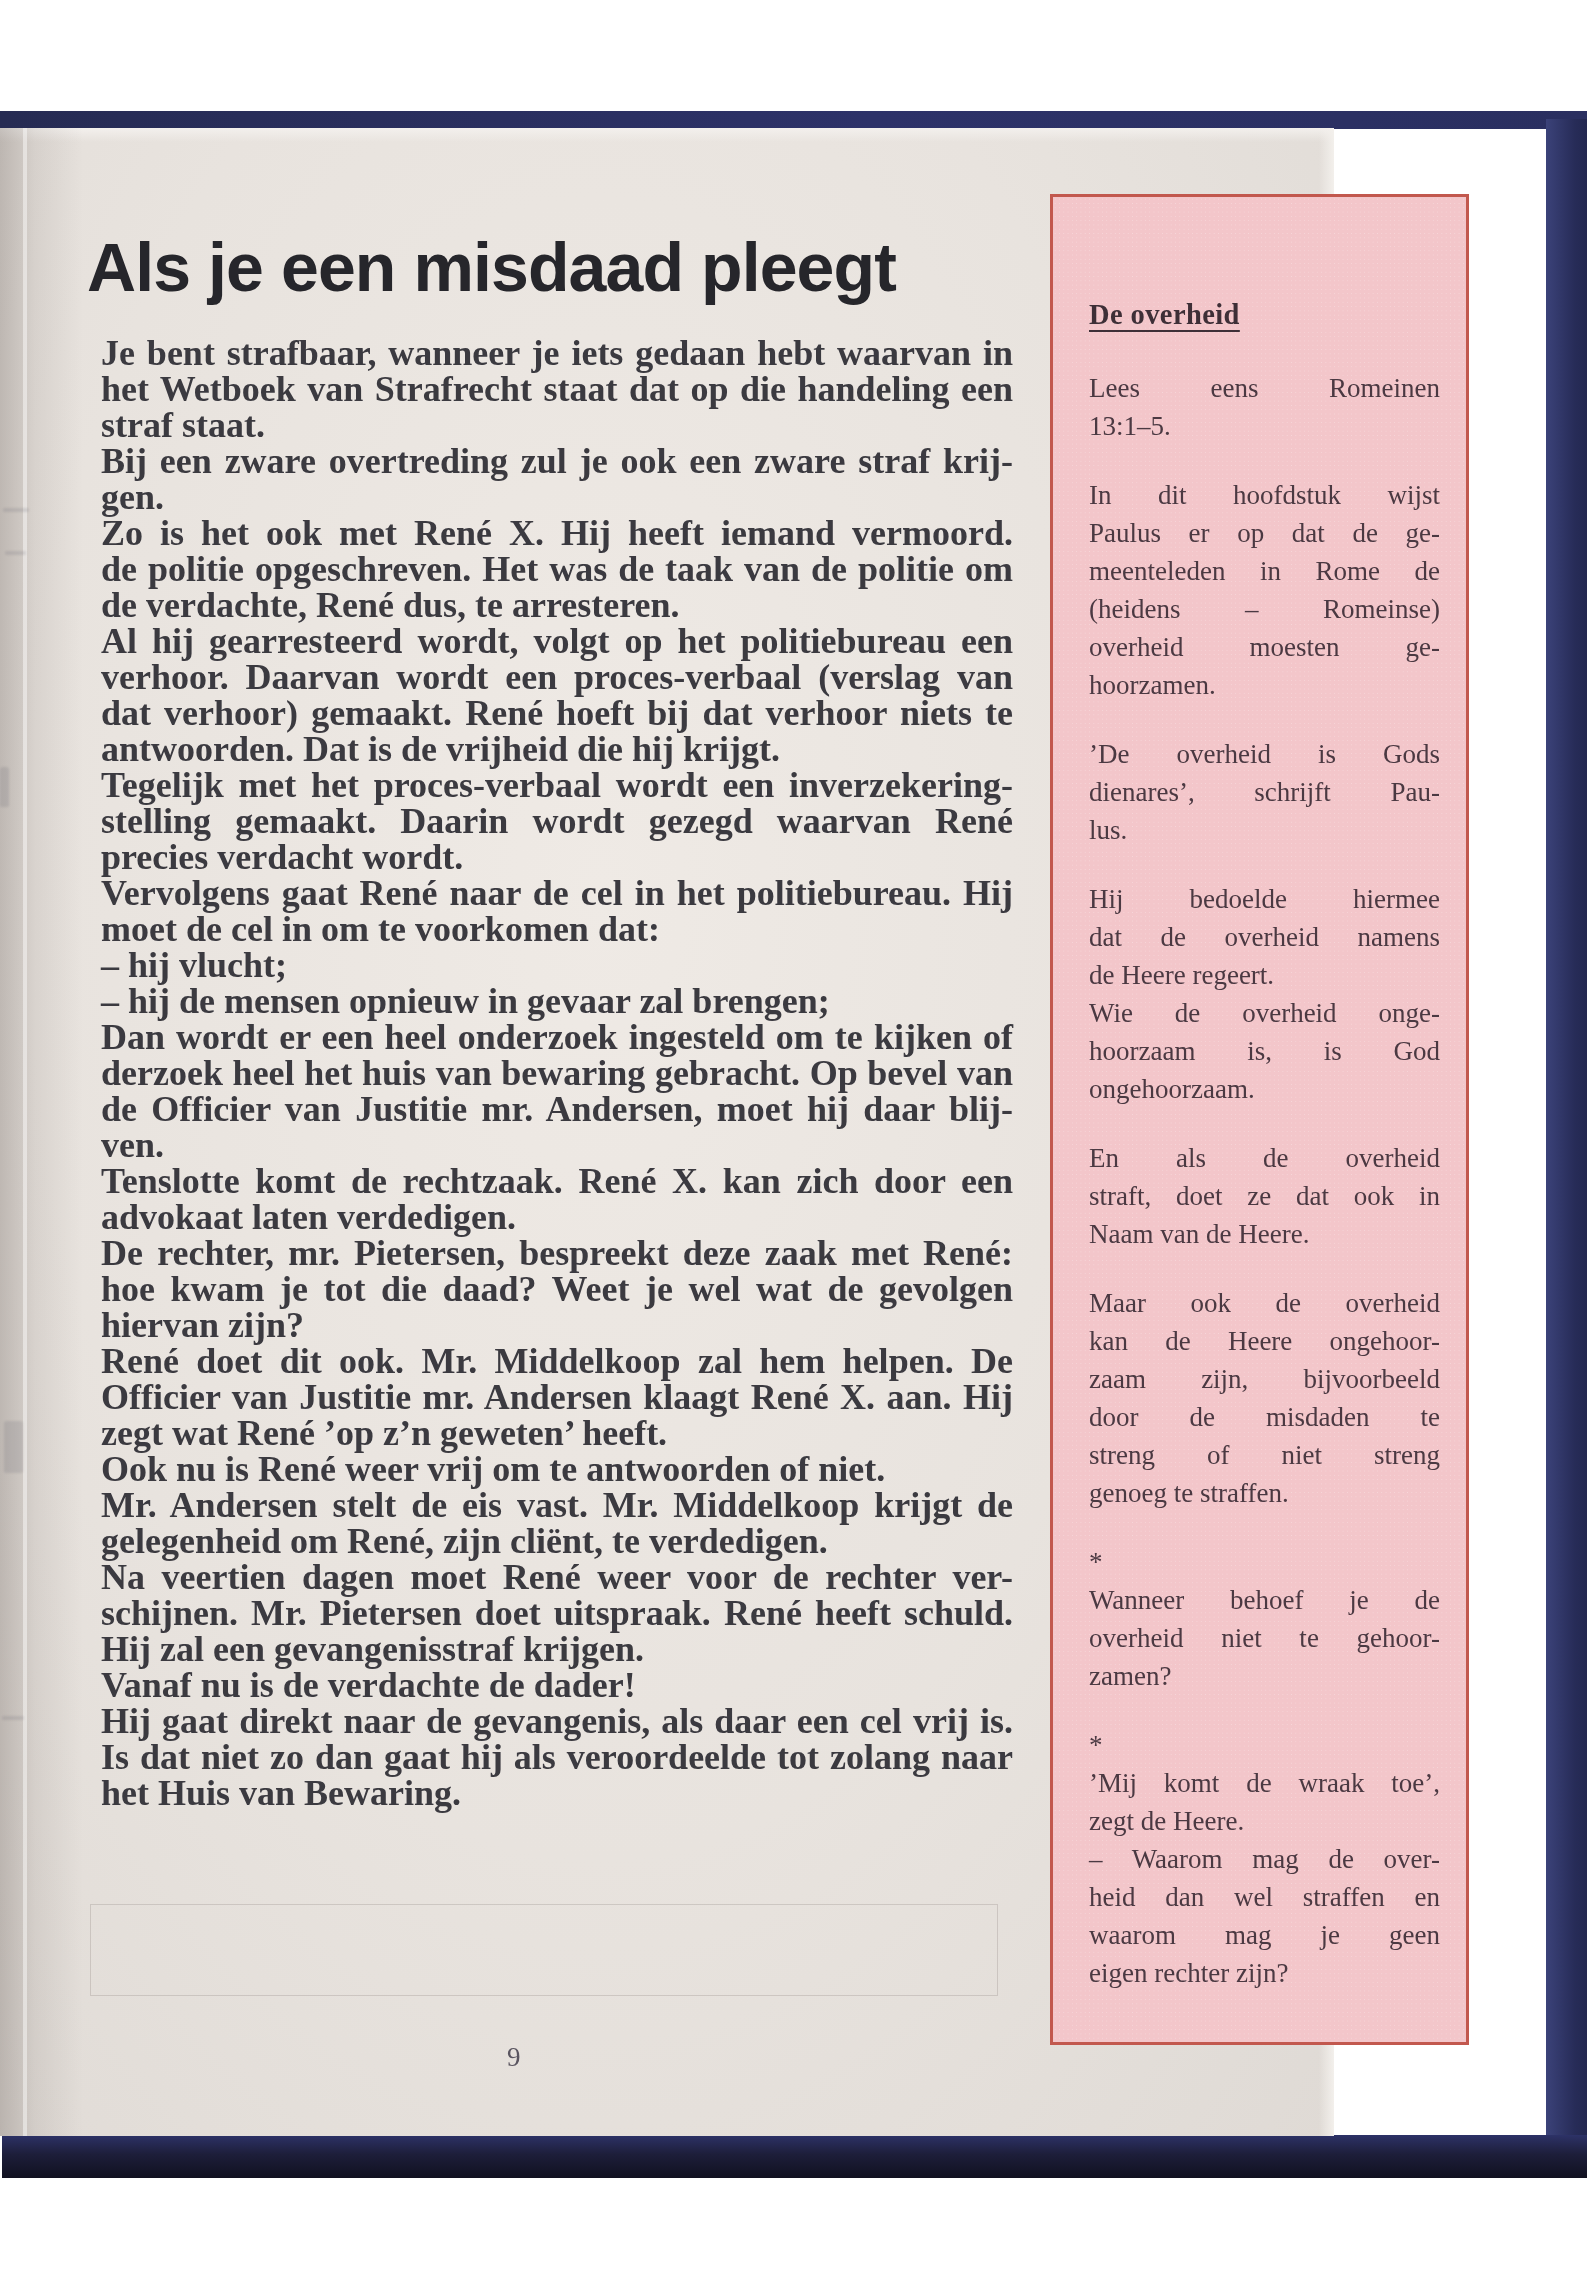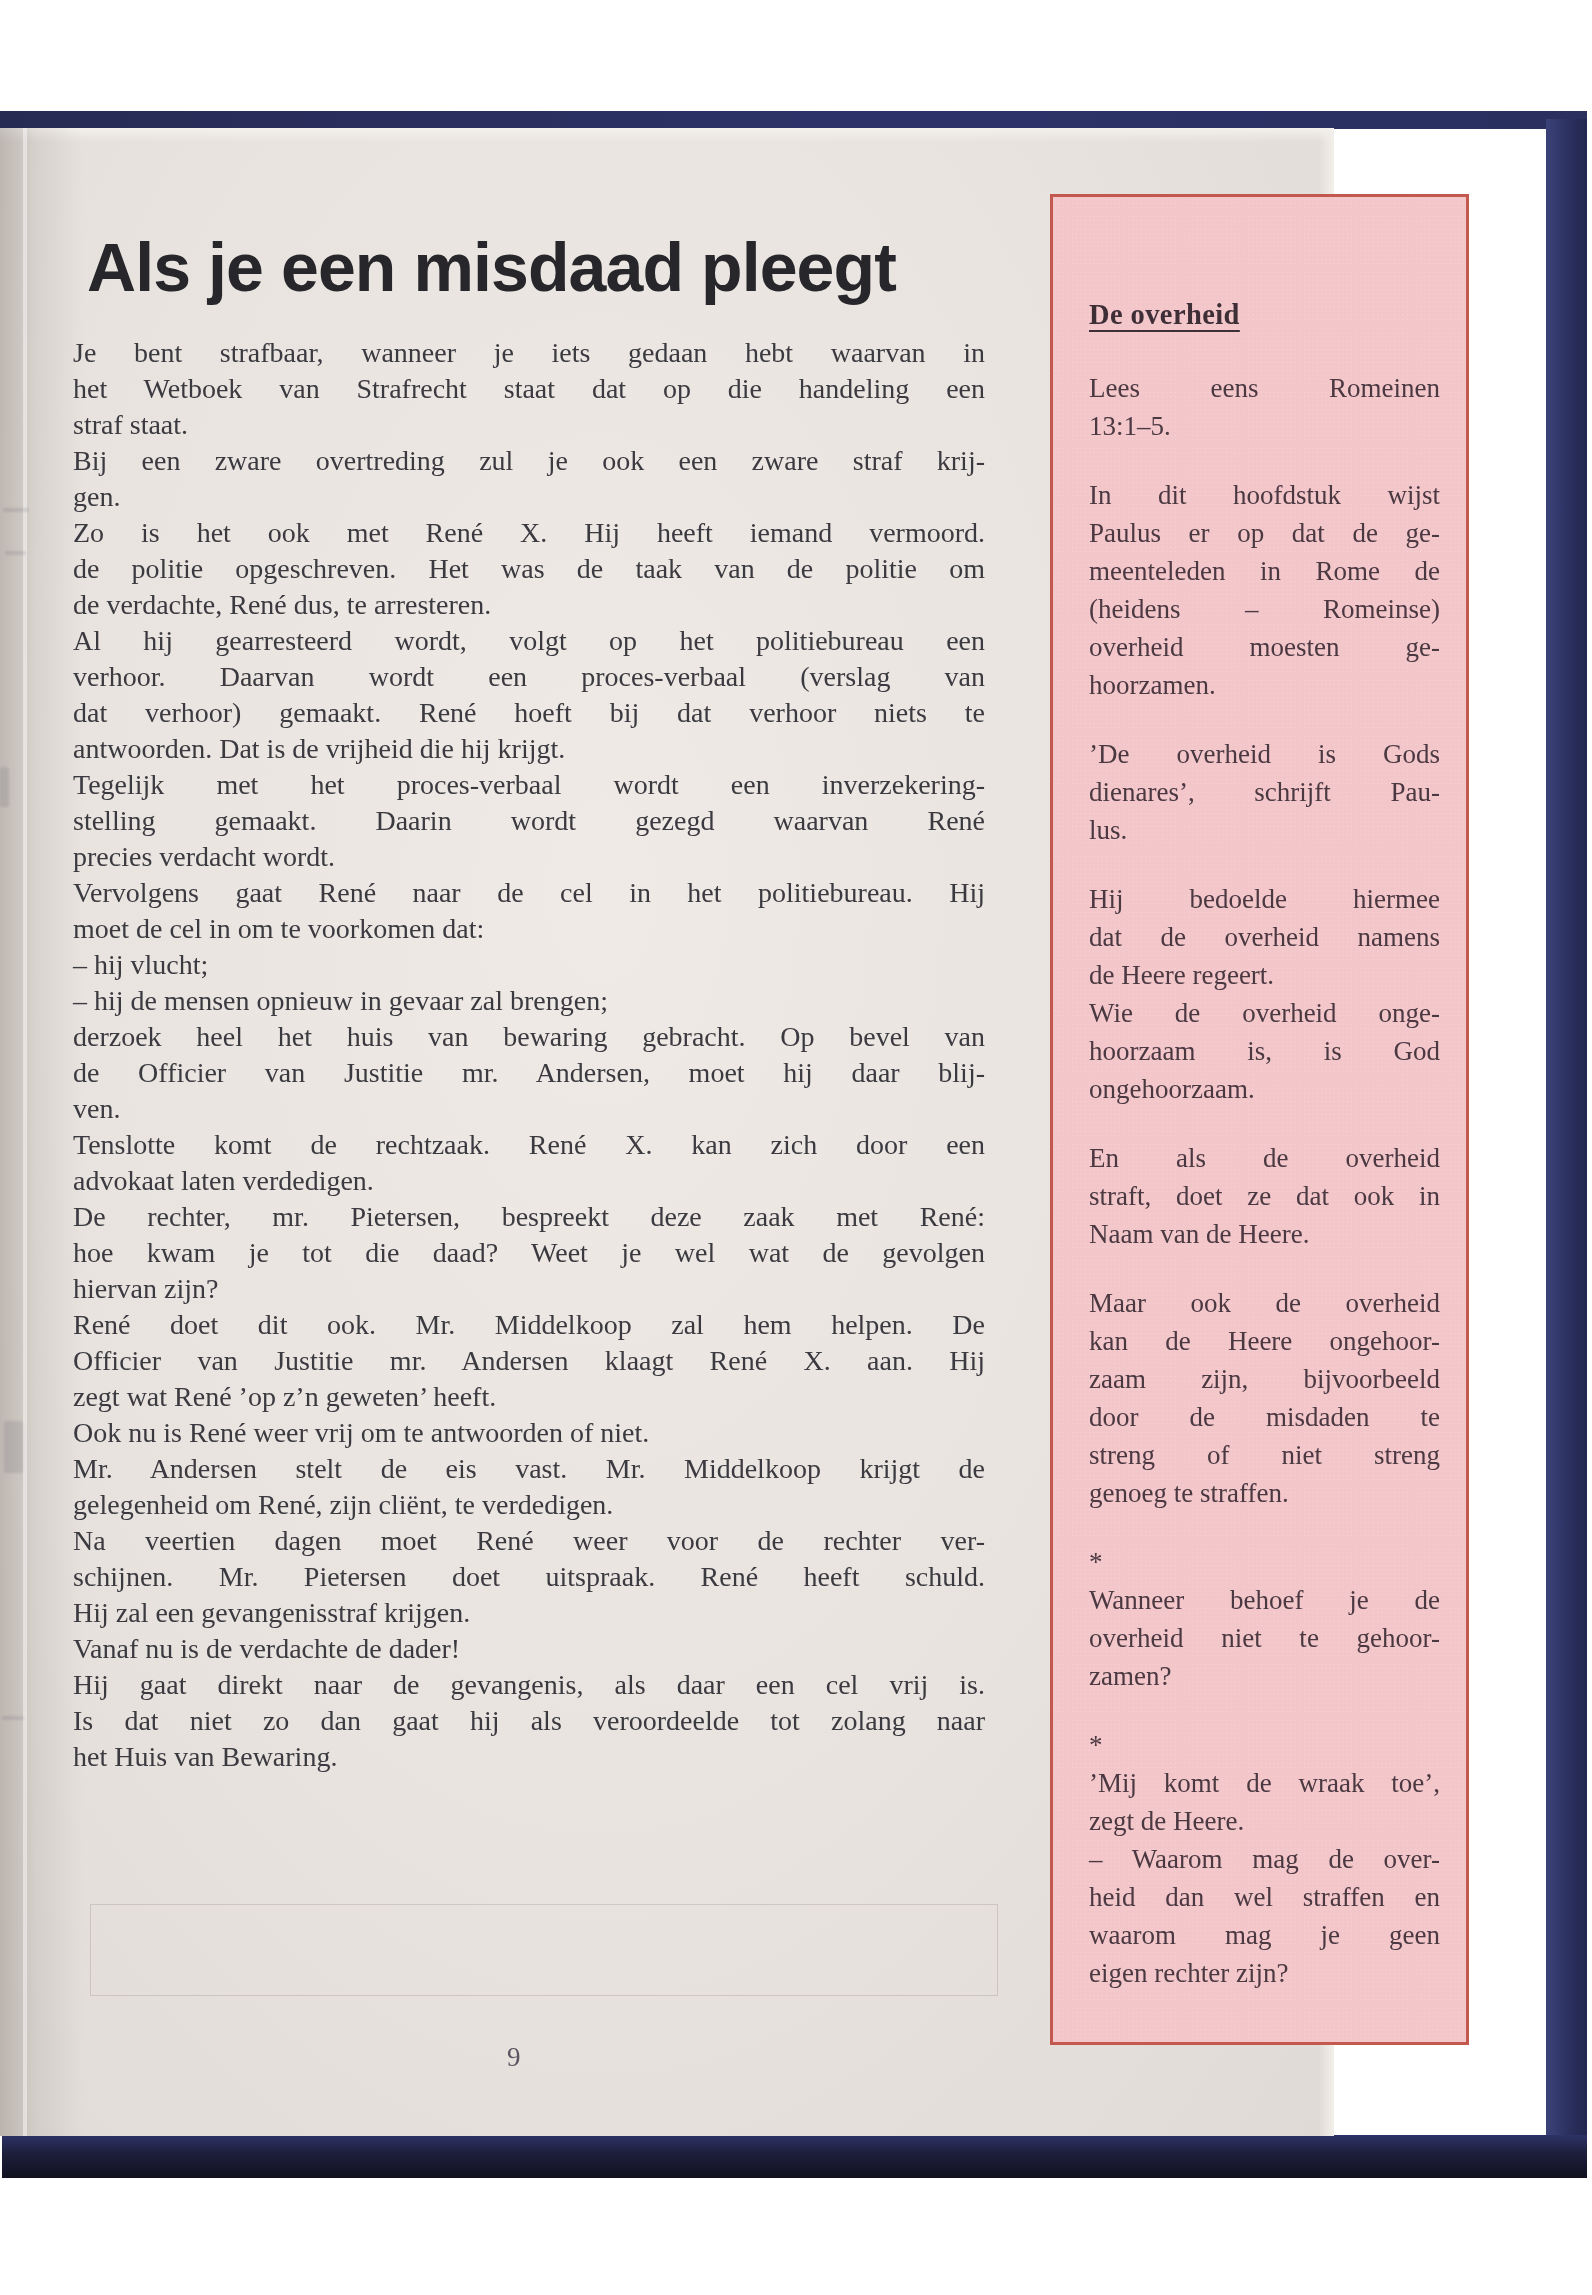--- a/index.html
+++ b/index.html
@@ -54,22 +54,22 @@
 
   
   .title {
     position:absolute; left:87px; top:54px;
     font-family:"Liberation Sans", sans-serif; font-weight:bold;
     font-size:68px; letter-spacing:-0.9px; color:#26262b; white-space:nowrap;
   }
 
   
   .main-text {
-    position:absolute; left:73px; top:207px; width:912px;
-    font-size:28px; line-height:36px; color:#3b3a40;
+    position:absolute; left:101px; top:207px; width:912px;
+    font-size:36px; line-height:36px; color:#3b3a40;font-weight:bold;
   }
   .line { text-align:justify; text-align-last:left; }
   .line.jl { text-align-last:justify; }
   .block.gap { margin-top:31px; }
 
   
   .ghost-box {
     position:absolute; left:90px; top:1776px; width:906px; height:90px;
     border:0.9px solid rgba(140,130,125,0.28);
   }
@@ -148,20 +148,21 @@
           <div class="line jl">Vervolgens gaat René naar de cel in het politiebureau. Hij</div>
           <div class="line">moet de cel in om te voorkomen dat:</div>
         </div>
         <div class="block">
           <div class="line">– hij vlucht;</div>
         </div>
         <div class="block">
           <div class="line">– hij de mensen opnieuw in gevaar zal brengen;</div>
         </div>
         <div class="block">
+          <div class="line jl">Dan wordt er een heel onderzoek ingesteld om te kijken of</div>
           <div class="line jl">derzoek heel het huis van bewaring gebracht. Op bevel van</div>
           <div class="line jl">de Officier van Justitie mr. Andersen, moet hij daar blij-</div>
           <div class="line">ven.</div>
         </div>
         <div class="block">
           <div class="line jl">Tenslotte komt de rechtzaak. René X. kan zich door een</div>
           <div class="line">advokaat laten verdedigen.</div>
         </div>
         <div class="block">
           <div class="line jl">De rechter, mr. Pietersen, bespreekt deze zaak met René:</div>

